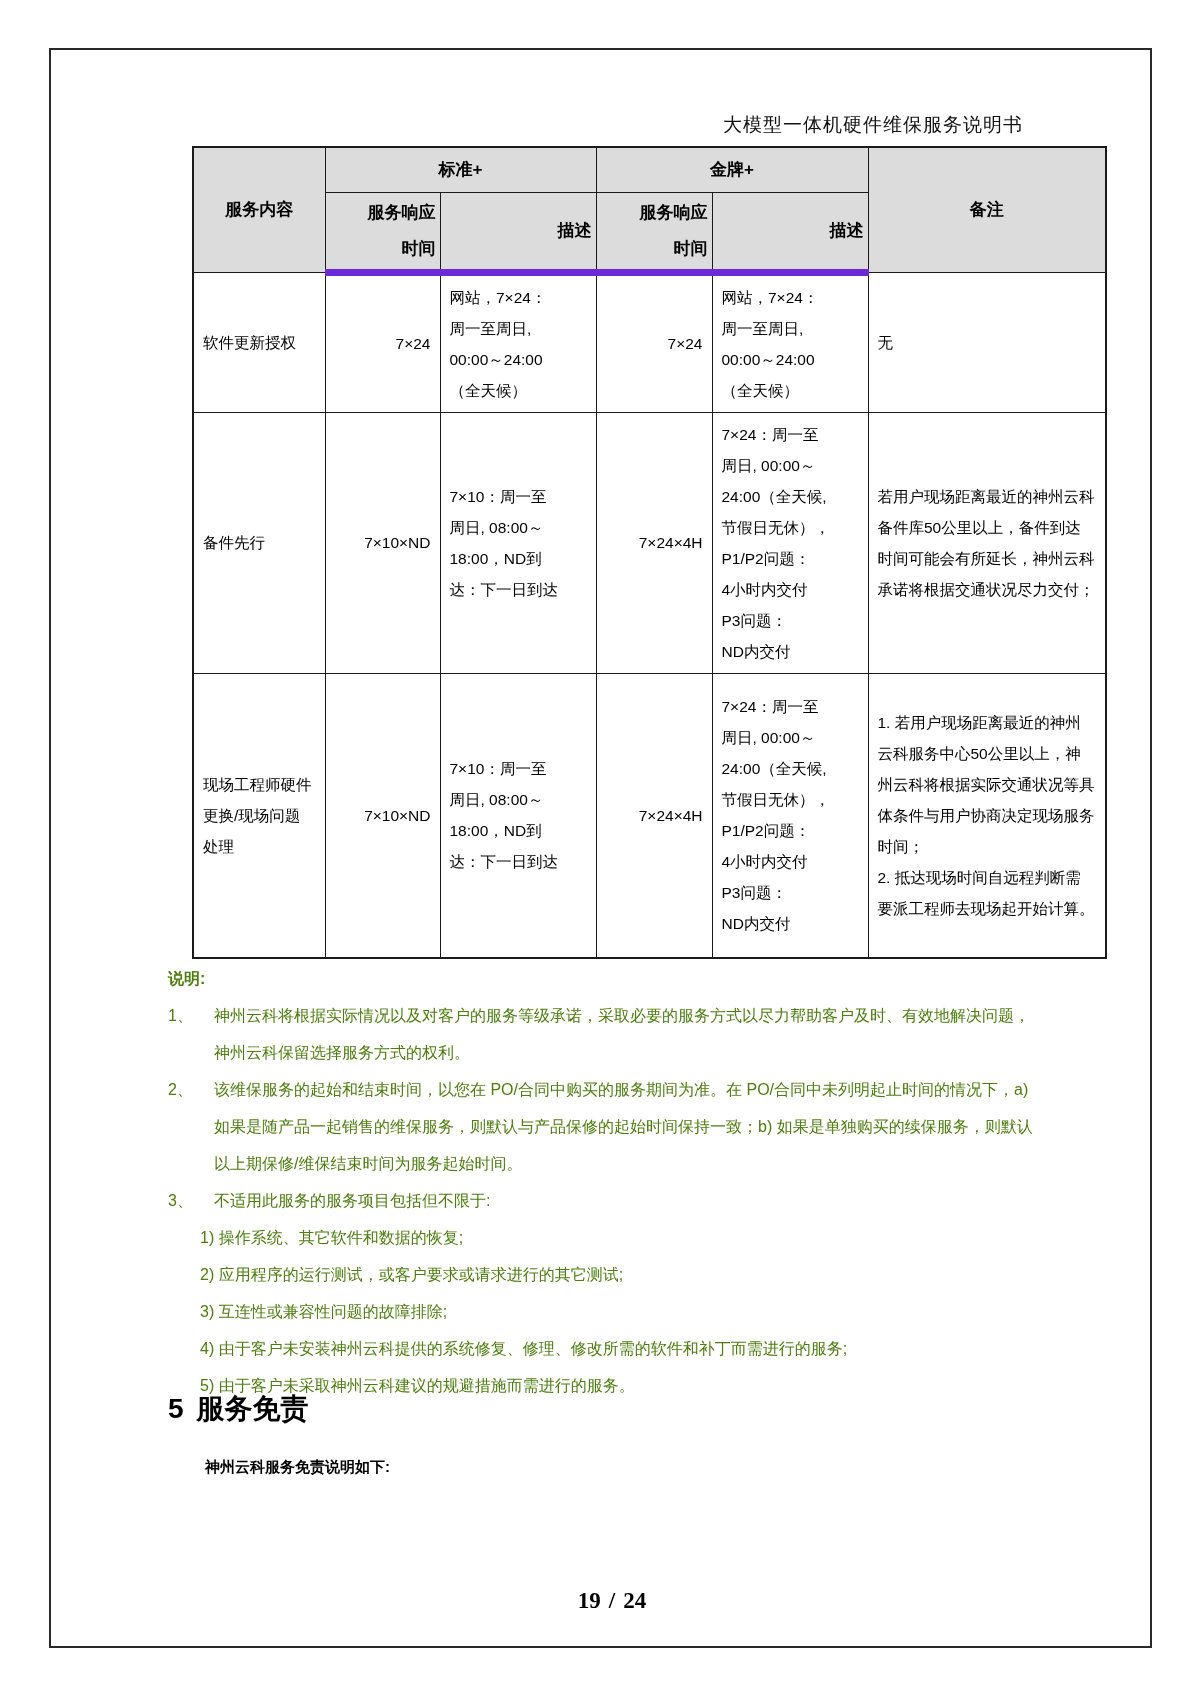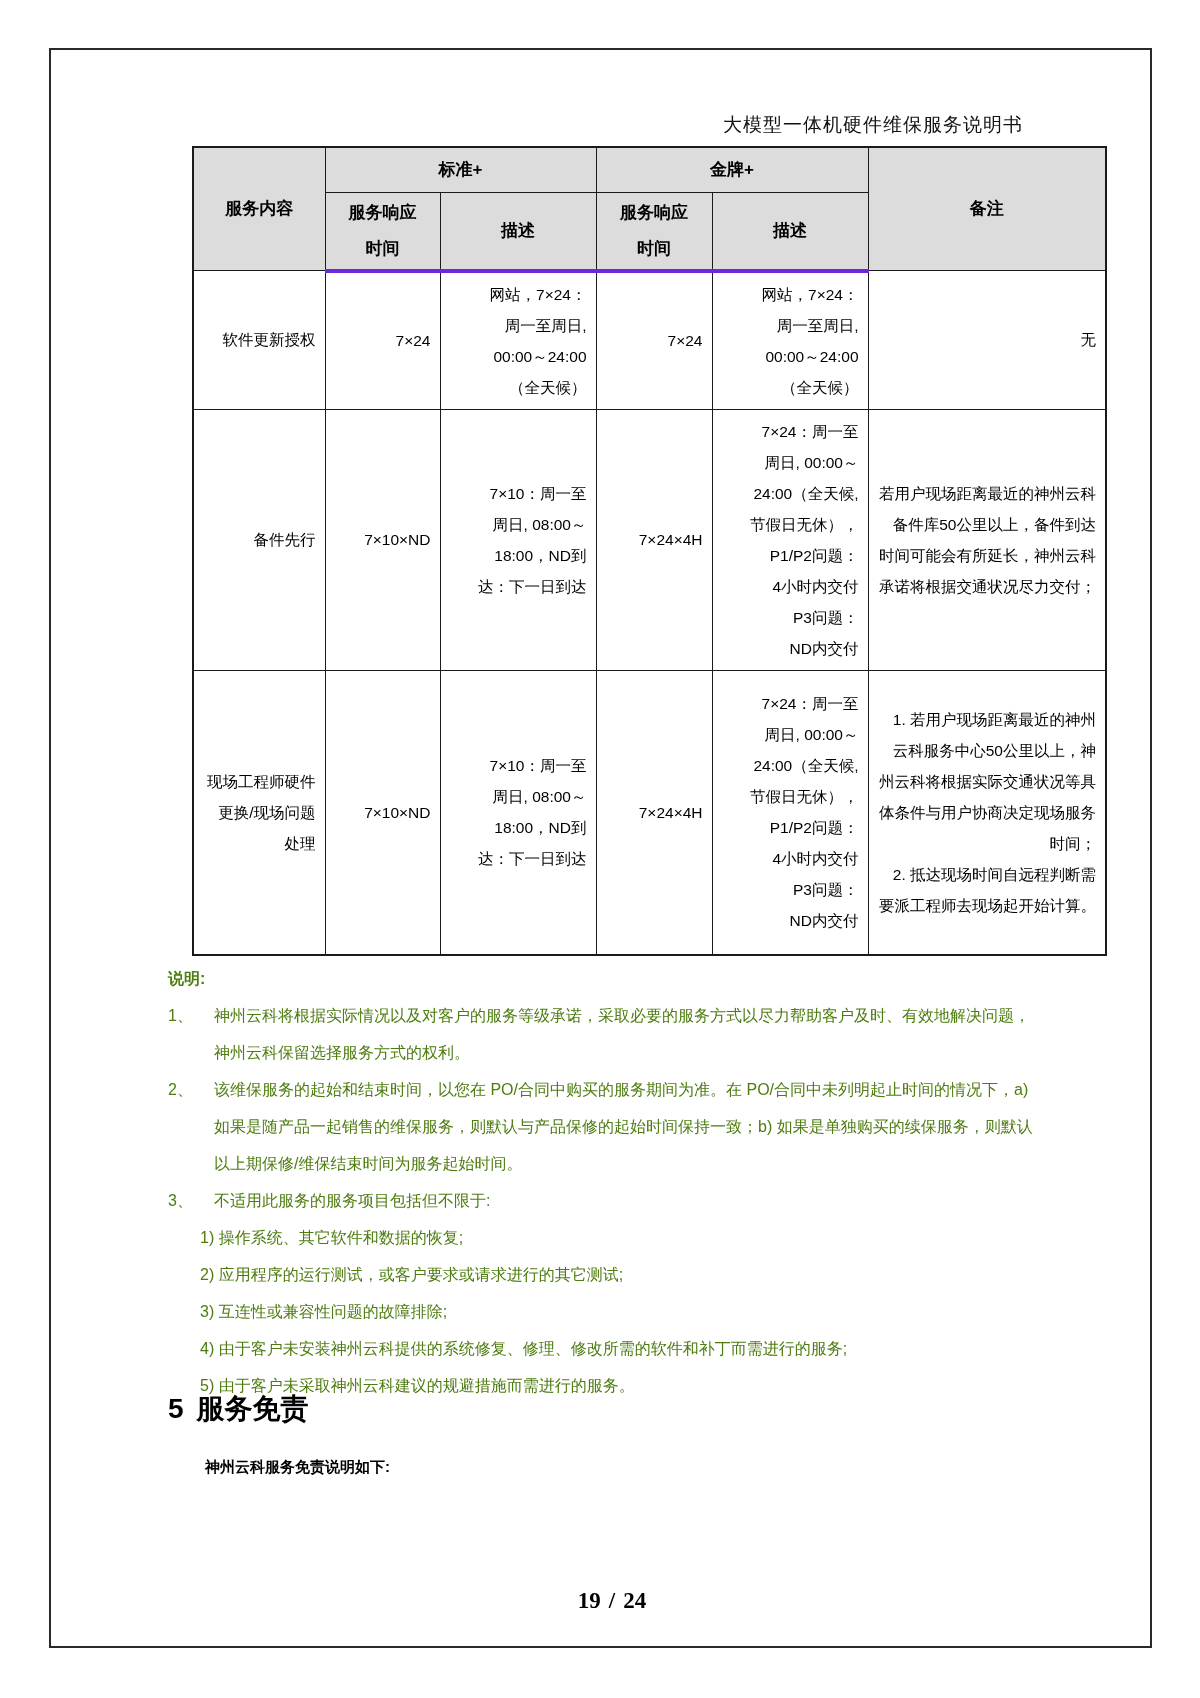--- a/index.html
+++ b/index.html
@@ -28,27 +28,27 @@
   table.svc th, table.svc td {
     border:1px solid #1a1a1a;
   }
   table.svc thead th {
     background:#dcdcdc; font-weight:bold; font-size:17px;
     text-align:center; vertical-align:middle;
     white-space:pre-line; line-height:36px; padding:2px 4px;
   }
   tr.group-row { height:45px; }
   tr.sub-row   { height:74px; }
-  table.svc thead tr.sub-row th { border-bottom:4px solid #6d28d9; }
+  table.svc thead tr.sub-row th { border-bottom:7px solid #6d28d9;text-align:right; }
   table.svc tbody td {
     font-size:15.5px; line-height:31px; vertical-align:middle;
     padding:6px 9px; background:#ffffff;
   }
   td.c-center { text-align:right; }
-  td.c-left   { text-align:right; }
+  td.c-left   { text-align:left; }
   td.pre      { white-space:pre-line; }
   tr.r1 { height:127px; }
   tr.r2 { height:251px; }
   tr.r3 { height:285px; }
   
   .notes {
     position:absolute; left:168px; top:960px; width:876px;
     font-size:16px; color:#4d7c0f;
   }
   .notes-heading { font-weight:bold; line-height:37px; }

